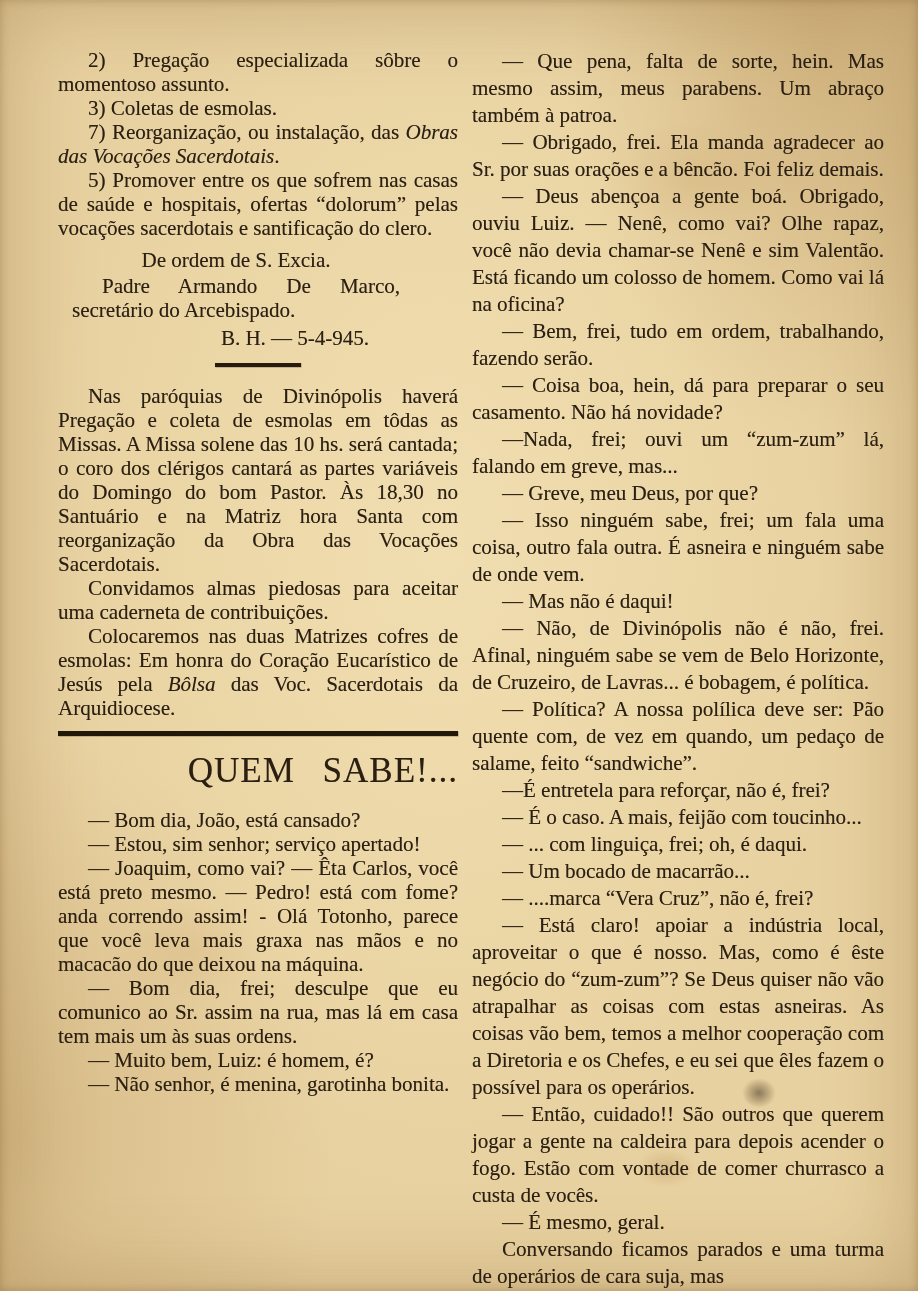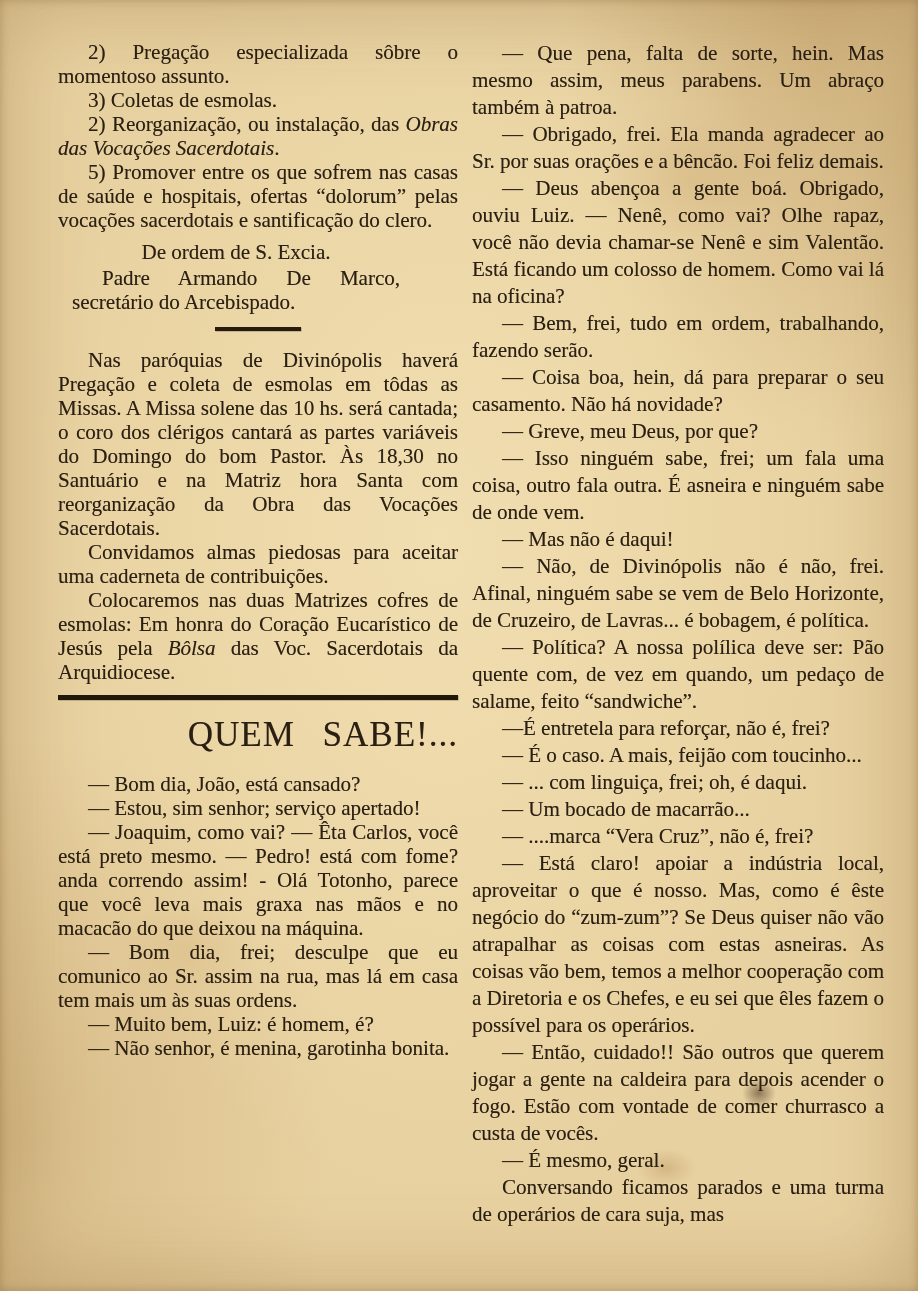--- a/index.html
+++ b/index.html
@@ -15,21 +15,21 @@
       radial-gradient(ellipse at 48% 42%, rgba(248,233,190,.55) 0%, rgba(248,233,190,0) 62%),
       radial-gradient(ellipse at 90% 4%, rgba(150,105,45,.28) 0%, rgba(150,105,45,0) 22%),
       radial-gradient(ellipse at 2% 88%, rgba(150,105,45,.20) 0%, rgba(150,105,45,0) 25%),
       #e8d1a0;
     box-shadow: inset 0 0 80px 14px rgba(125,85,32,.28), inset 0 0 10px rgba(95,60,18,.30);
     font-family: "Liberation Serif", "DejaVu Serif", serif;
     color: #2a1f12;
   }
   .columns {
     position: absolute;
-    left: 58px; top: 40px;
+    left: 58px; top: 48px;
     display: flex;
     gap: 14px;
   }
   .col { text-align: justify; hyphens: auto; }
   .col-left  { width: 400px; font-size: 21px; line-height: 24px;   }
   .col-right { width: 412px; font-size: 21px; line-height: 27px; }
   p { margin: 0; text-indent: 30px; text-shadow: 0.25px 0.25px 0 rgba(42,31,18,.45); }
   i { font-style: italic; }
 
   .sig-order { text-indent: 0; text-align: center; padding-right: 44px; margin-top: 8px; }
@@ -72,25 +72,26 @@
   <div class="stain stain-c"></div>
   <div class="stain stain-d"></div>
   <div class="stain stain-b"></div>
   <div class="stain stain-a"></div>
 
   <div class="columns">
 
     <div class="col col-left">
       <p>2) Pregação especializada sôbre o momentoso assunto.</p>
       <p>3) Coletas de esmolas.</p>
-      <p><span>2) Reorganização, ou instalação, das </span><i>Obras das Vocações Sacerdotais</i><span>.</span></p>
+      <p><span>7) Reorganização, ou instalação, das </span><i>Obras das Vocações Sacerdotais</i><span>.</span></p>
       <p>5) Promover entre os que sofrem nas casas de saúde e hospitais, ofertas “dolorum” pelas vocações sacerdotais e santificação do clero.</p>
 
       <p class="sig-order">De ordem de S. Excia.</p>
       <p class="sig-secretary">Padre Armando De Marco, secretário do Arcebispado.</p>
+      <p class="sig-date">B. H. — 5-4-945.</p>
 
       <div class="small-divider"></div>
 
       <p>Nas paróquias de Divinópolis haverá Pregação e coleta de esmolas em tôdas as Missas. A Missa solene das 10 hs. será cantada; o coro dos clérigos cantará as partes variáveis do Domingo do bom Pastor. Às 18,30 no Santuário e na Matriz hora Santa com reorganização da Obra das Vocações Sacerdotais.</p>
       <p>Convidamos almas piedosas para aceitar uma caderneta de contribuições.</p>
       <p><span>Colocaremos nas duas Matrizes cofres de esmolas: Em honra do Coração Eucarístico de Jesús pela </span><i>Bôlsa</i><span> das Voc. Sacerdotais da Arquidiocese.</span></p>
 
       <div class="section-rule"></div>
       <p class="section-title">QUEM SABE!...</p>
 
@@ -101,20 +102,21 @@
       <p>— Muito bem, Luiz: é homem, é?</p>
       <p>— Não senhor, é menina, garotinha bonita.</p>
     </div>
 
     <div class="col col-right">
       <p>— Que pena, falta de sorte, hein. Mas mesmo assim, meus parabens. Um abraço também à patroa.</p>
       <p>— Obrigado, frei. Ela manda agradecer ao Sr. por suas orações e a bêncão. Foi feliz demais.</p>
       <p>— Deus abençoa a gente boá. Obrigado, ouviu Luiz. — Nenê, como vai? Olhe rapaz, você não devia chamar-se Nenê e sim Valentão. Está ficando um colosso de homem. Como vai lá na oficina?</p>
       <p>— Bem, frei, tudo em ordem, trabalhando, fazendo serão.</p>
       <p>— Coisa boa, hein, dá para preparar o seu casamento. Não há novidade?</p>
+      <p>—Nada, frei; ouvi um “zum-zum” lá, falando em greve, mas...</p>
       <p>— Greve, meu Deus, por que?</p>
       <p>— Isso ninguém sabe, frei; um fala uma coisa, outro fala outra. É asneira e ninguém sabe de onde vem.</p>
       <p>— Mas não é daqui!</p>
       <p>— Não, de Divinópolis não é não, frei. Afinal, ninguém sabe se vem de Belo Horizonte, de Cruzeiro, de Lavras... é bobagem, é política.</p>
       <p>— Política? A nossa polílica deve ser: Pão quente com, de vez em quando, um pedaço de salame, feito “sandwiche”.</p>
       <p>—É entretela para reforçar, não é, frei?</p>
       <p>— É o caso. A mais, feijão com toucinho...</p>
       <p>— ... com linguiça, frei; oh, é daqui.</p>
       <p>— Um bocado de macarrão...</p>
       <p>— ....marca “Vera Cruz”, não é, frei?</p>

